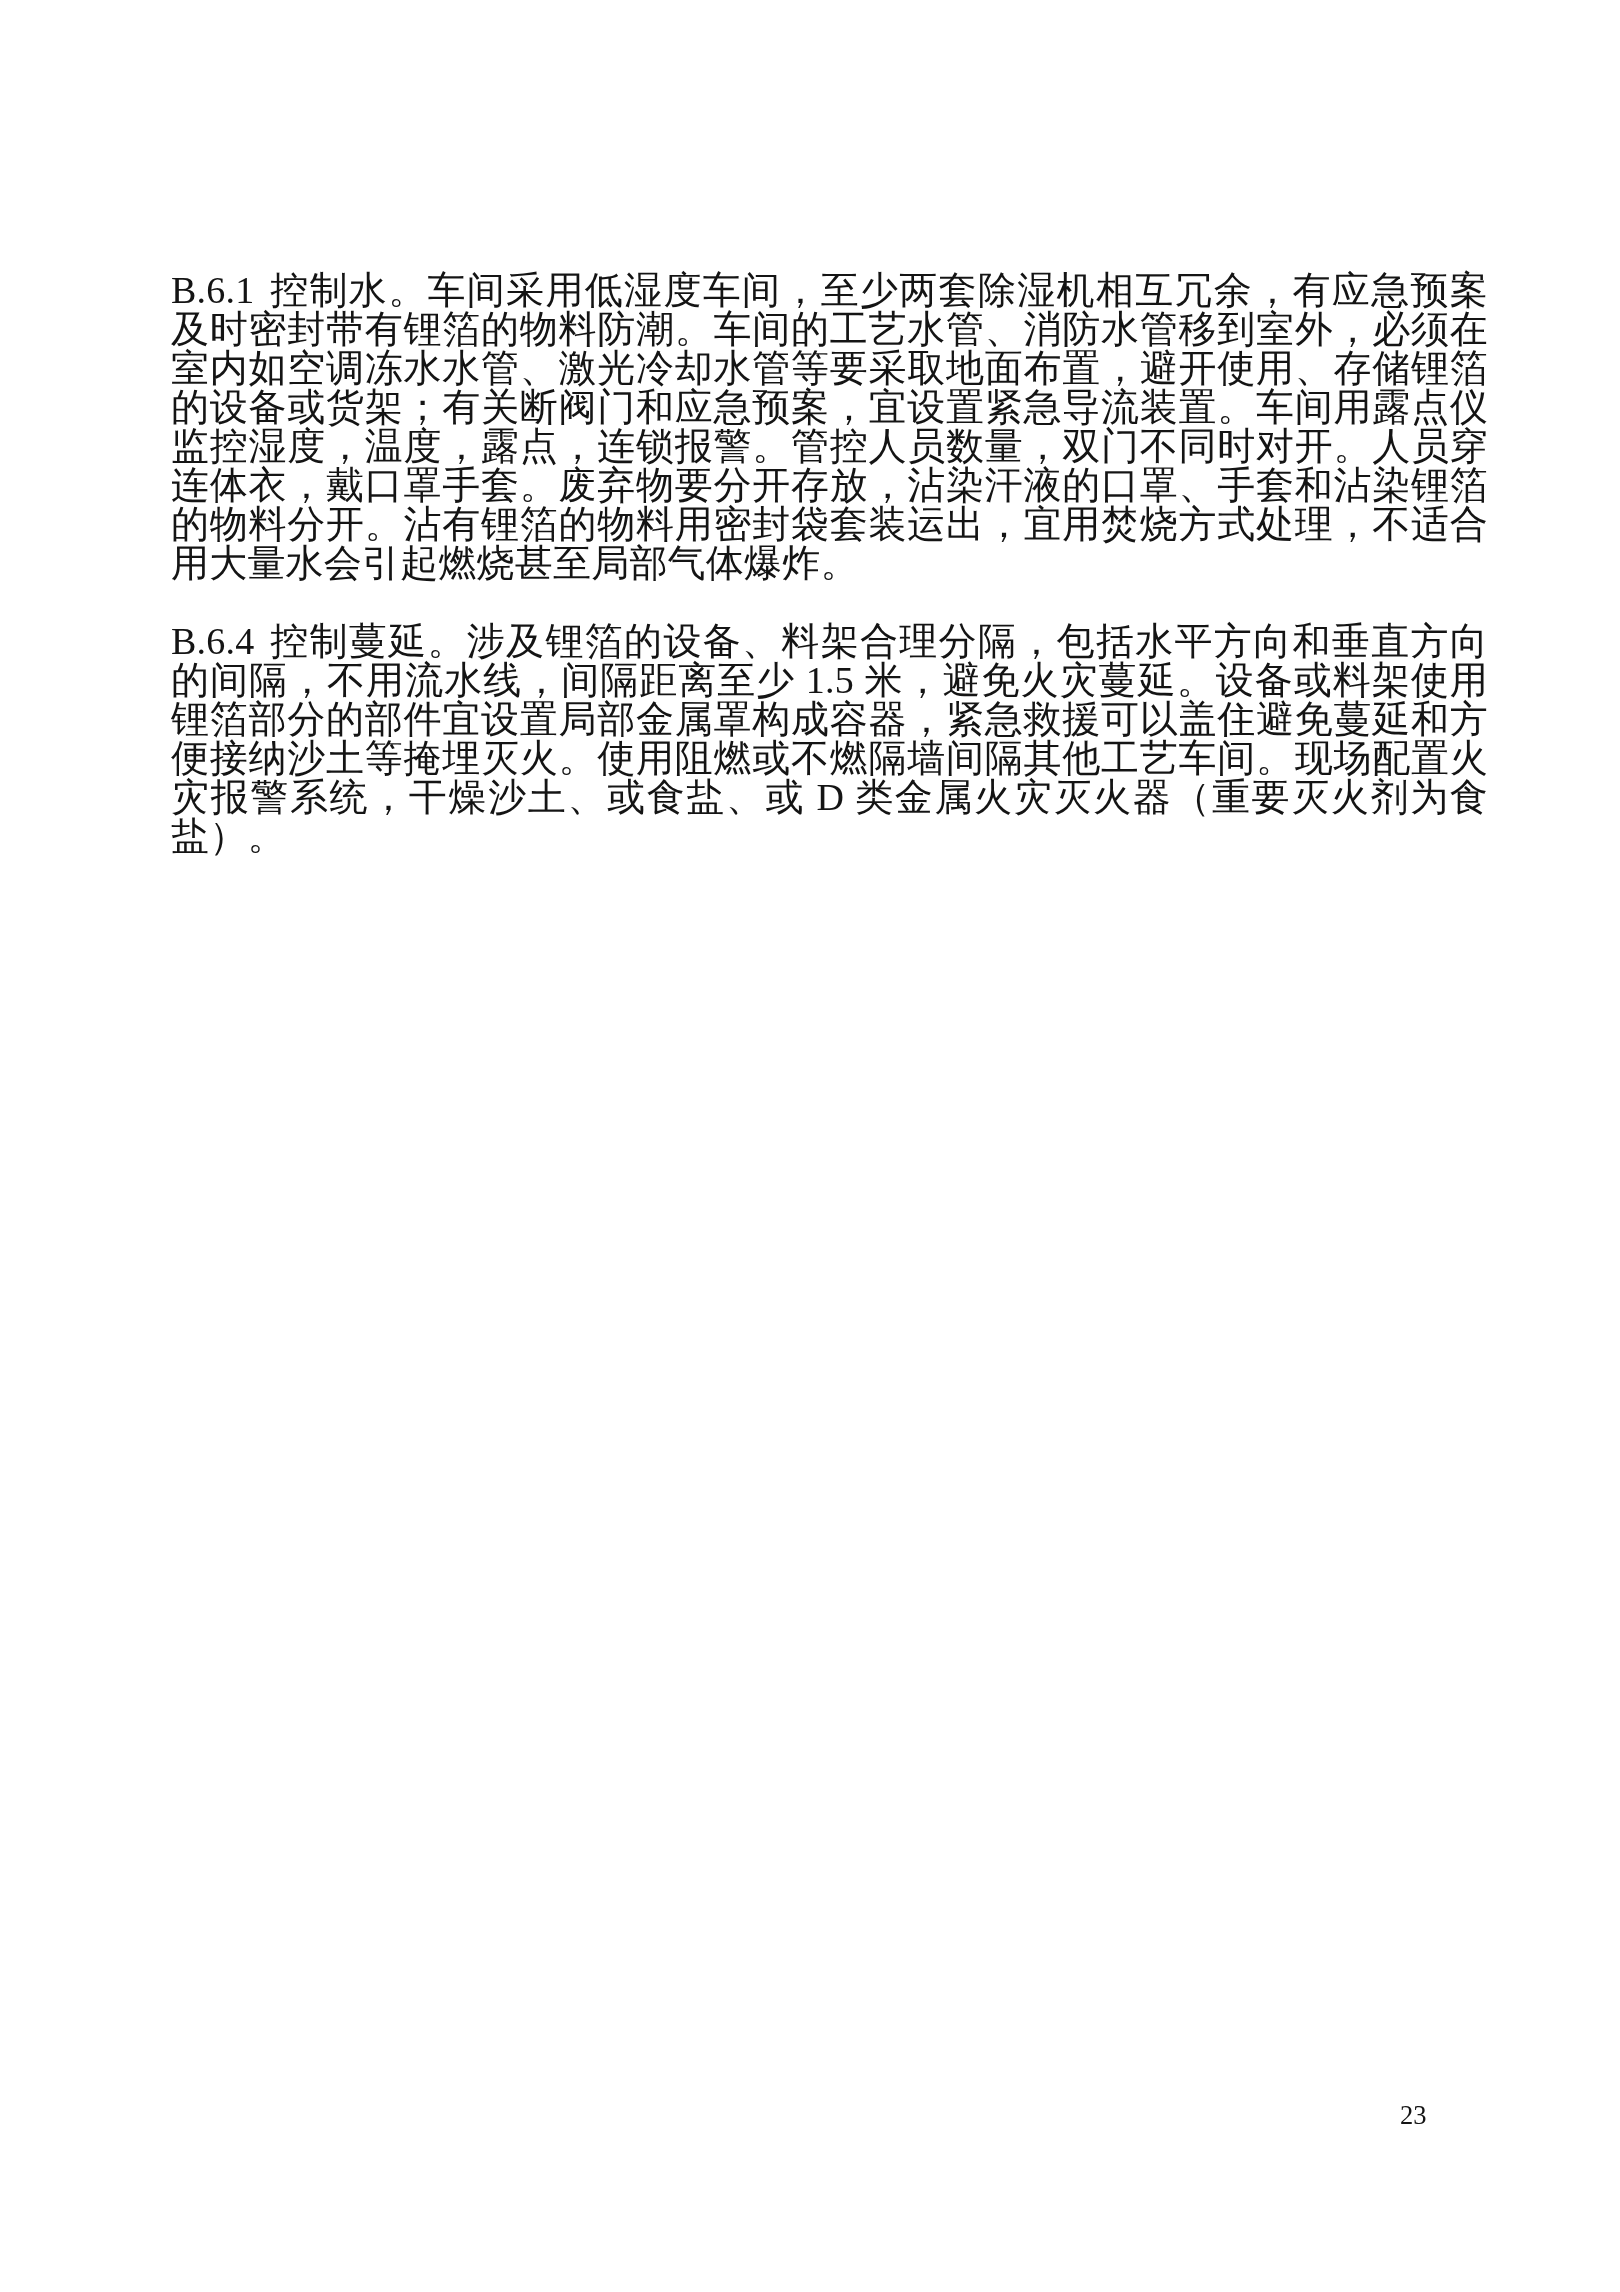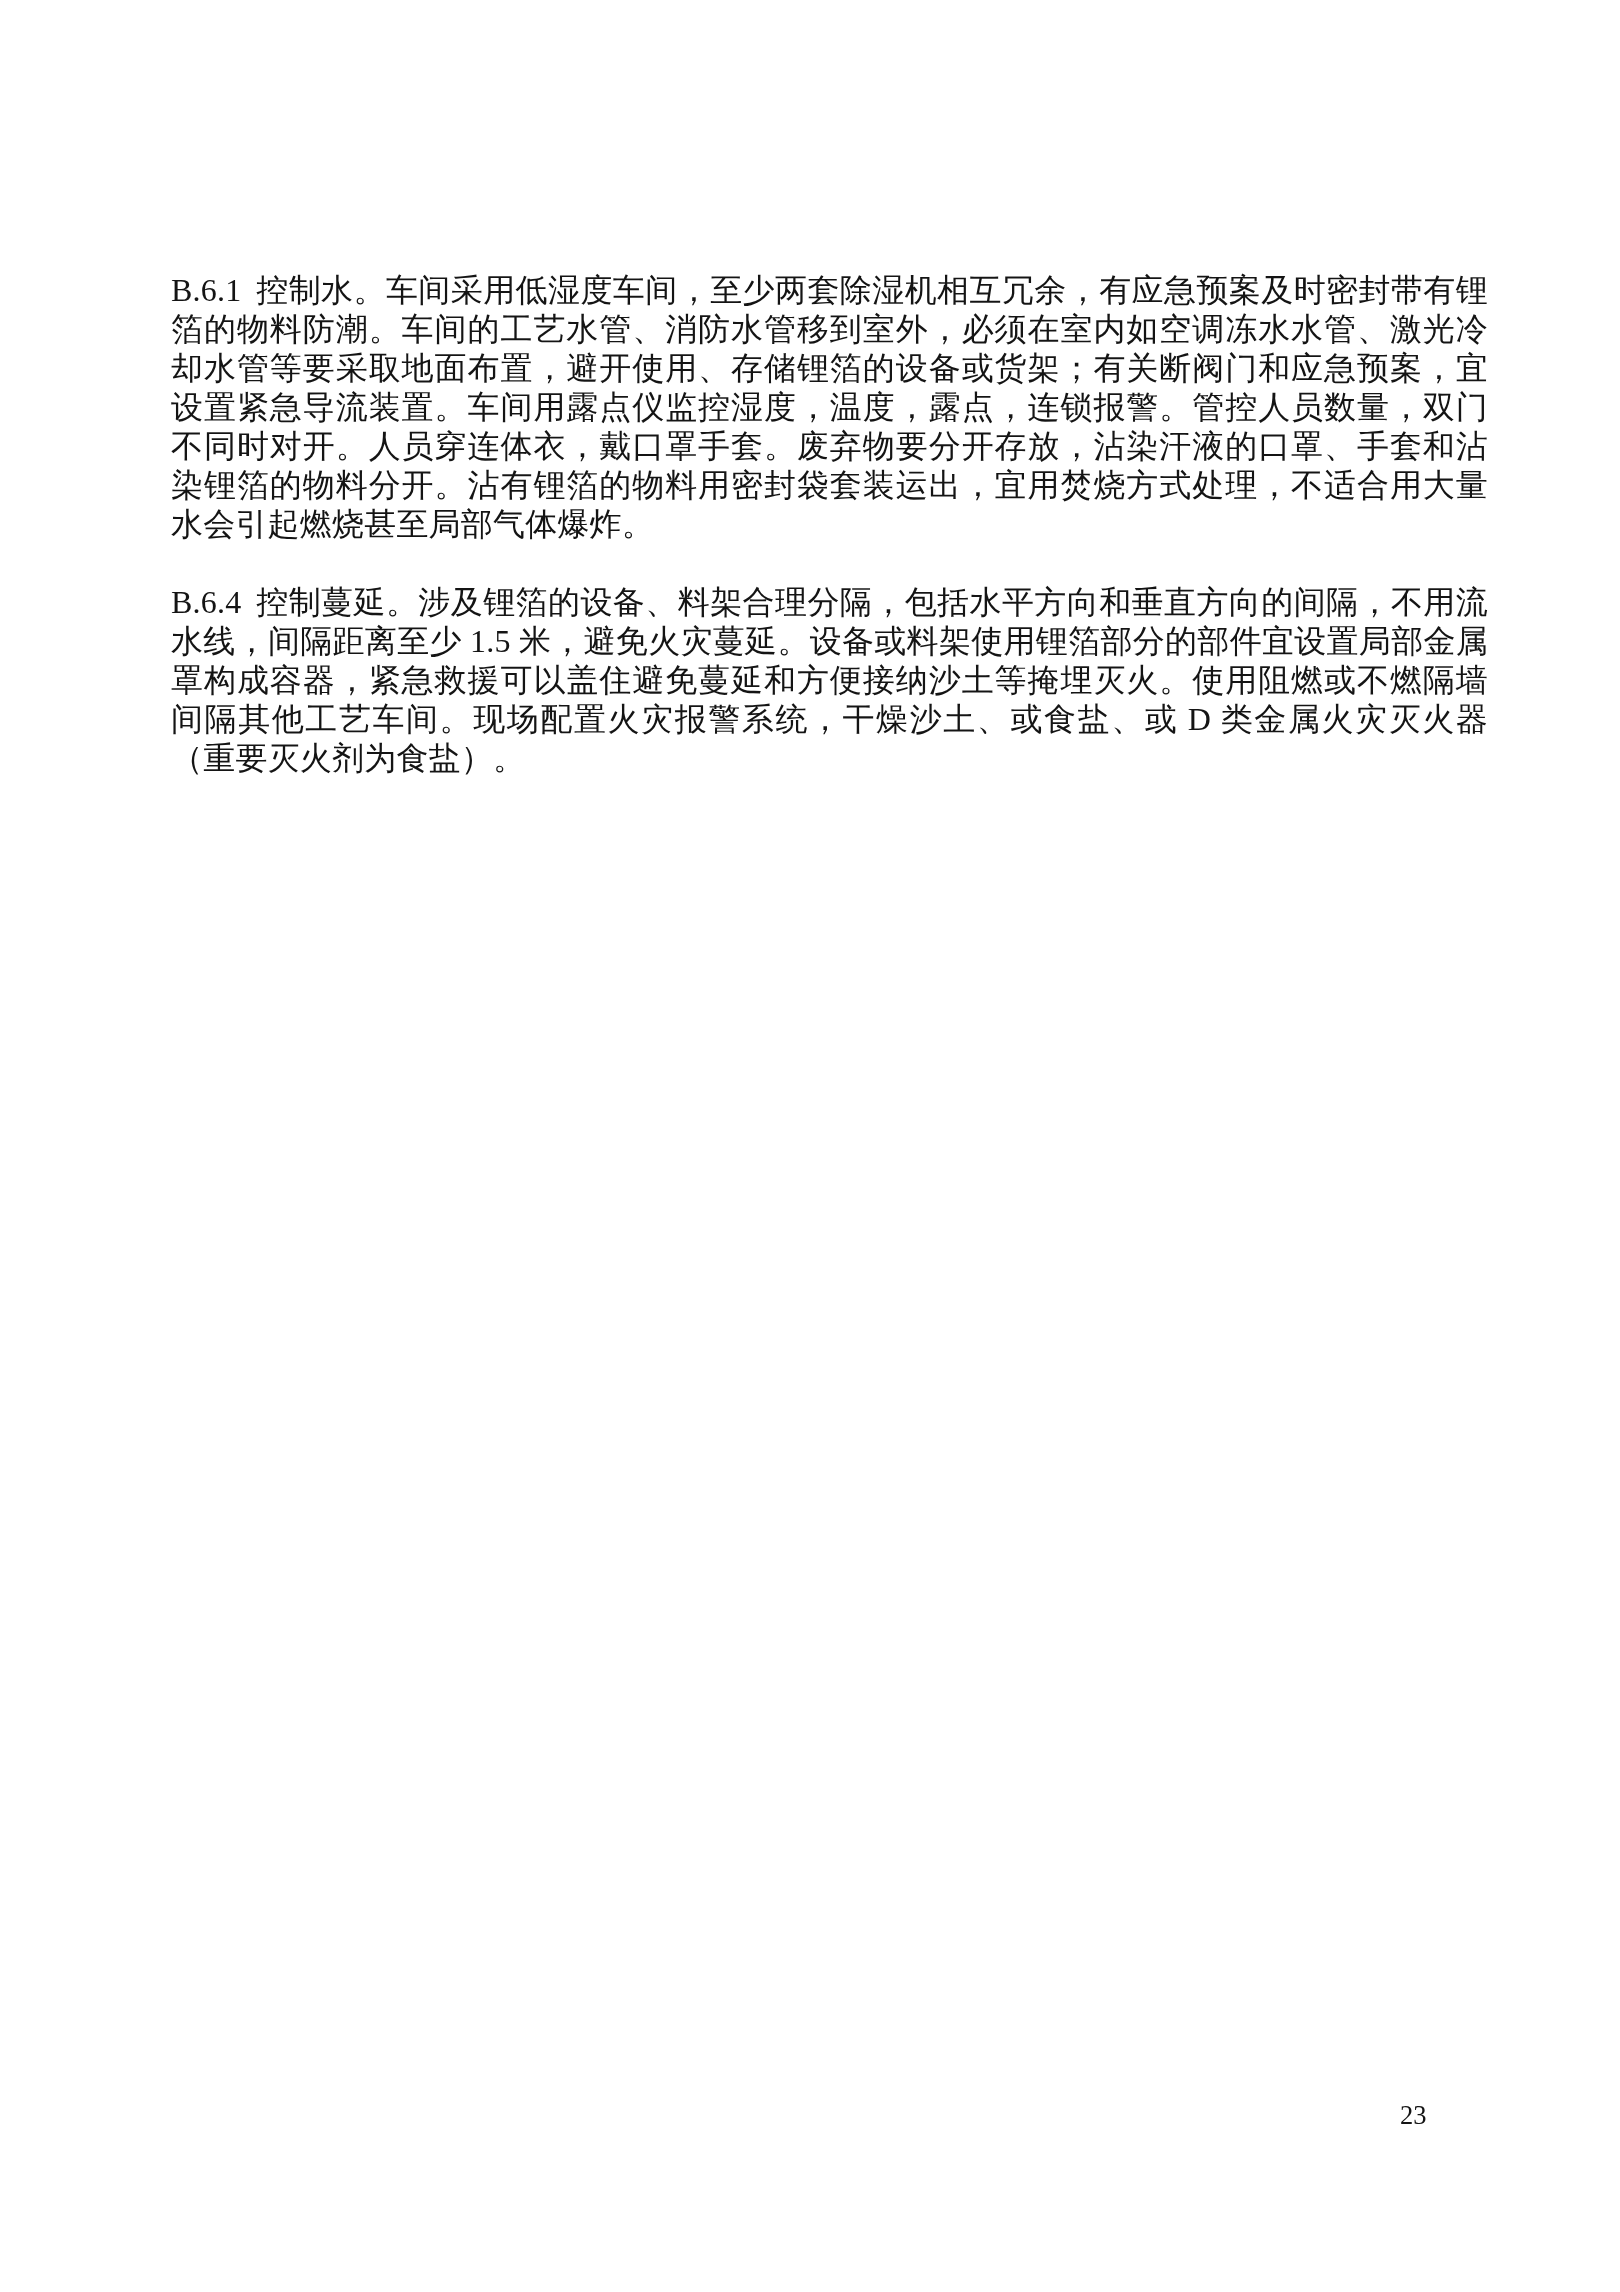--- a/index.html
+++ b/index.html
@@ -18,21 +18,21 @@
     color: #141414;
   }
   .content {
     position: absolute;
     left: 171px;
     top: 271px;
     width: 1317px;
   }
   .para {
     margin: 0 0 39px 0;
-    font-size: 32px;
+    font-size: 38px;
     line-height: 39px;
     text-align: justify;
     text-justify: inter-ideograph;
     letter-spacing: 0.2px;
     word-break: break-all;
   }
   .para:last-child {
     margin-bottom: 12px;
   }
   .plabel {

